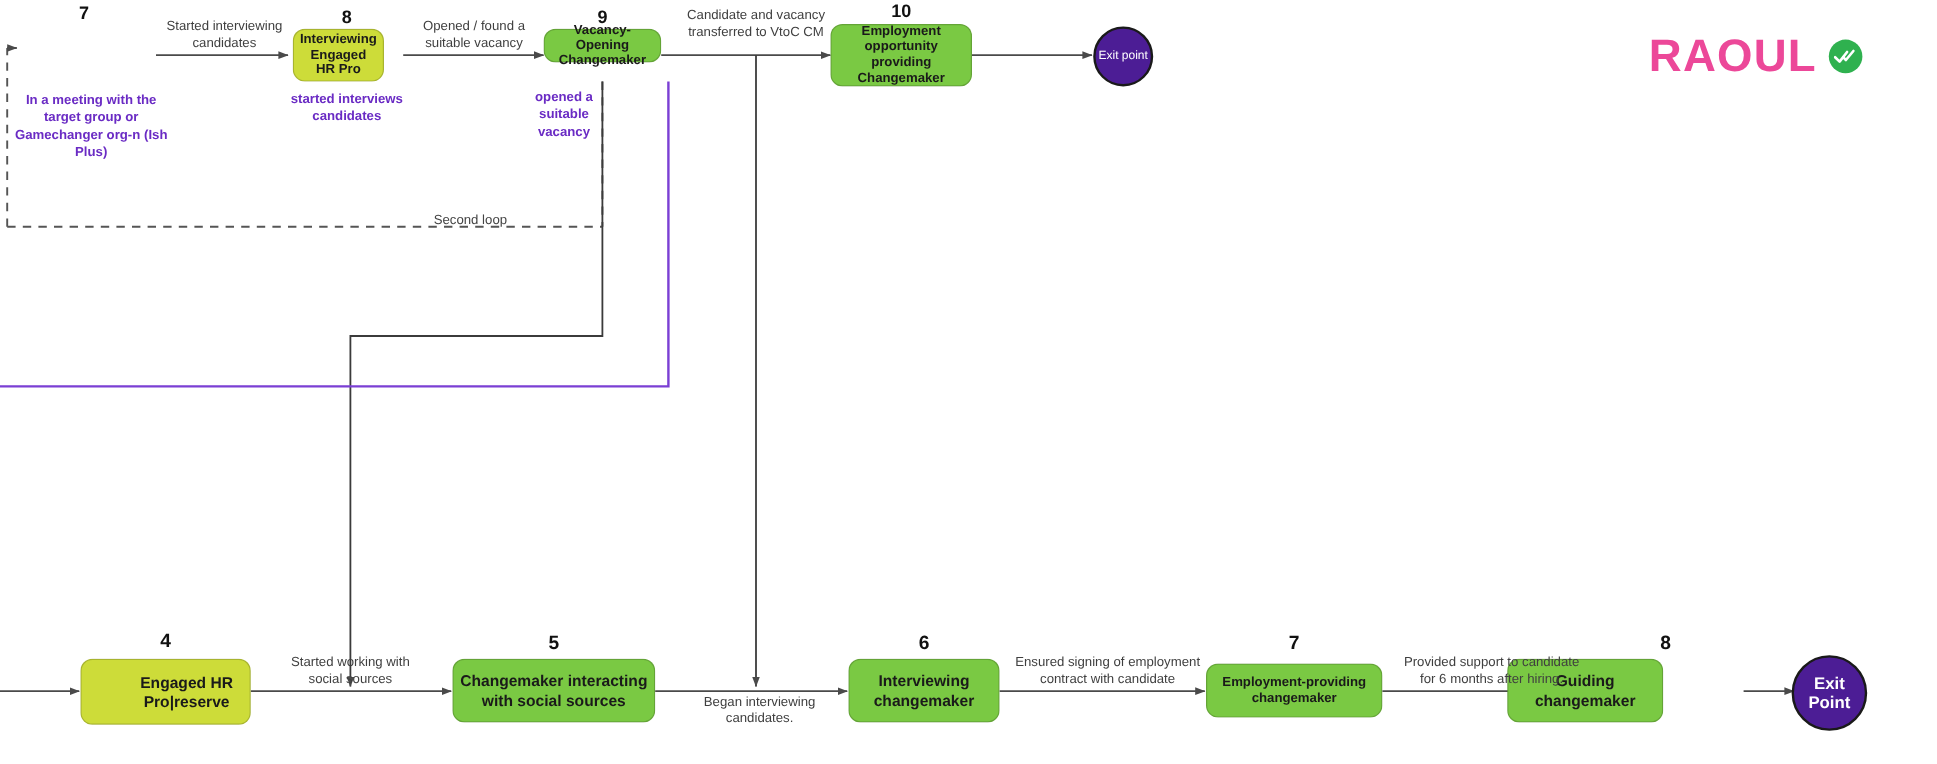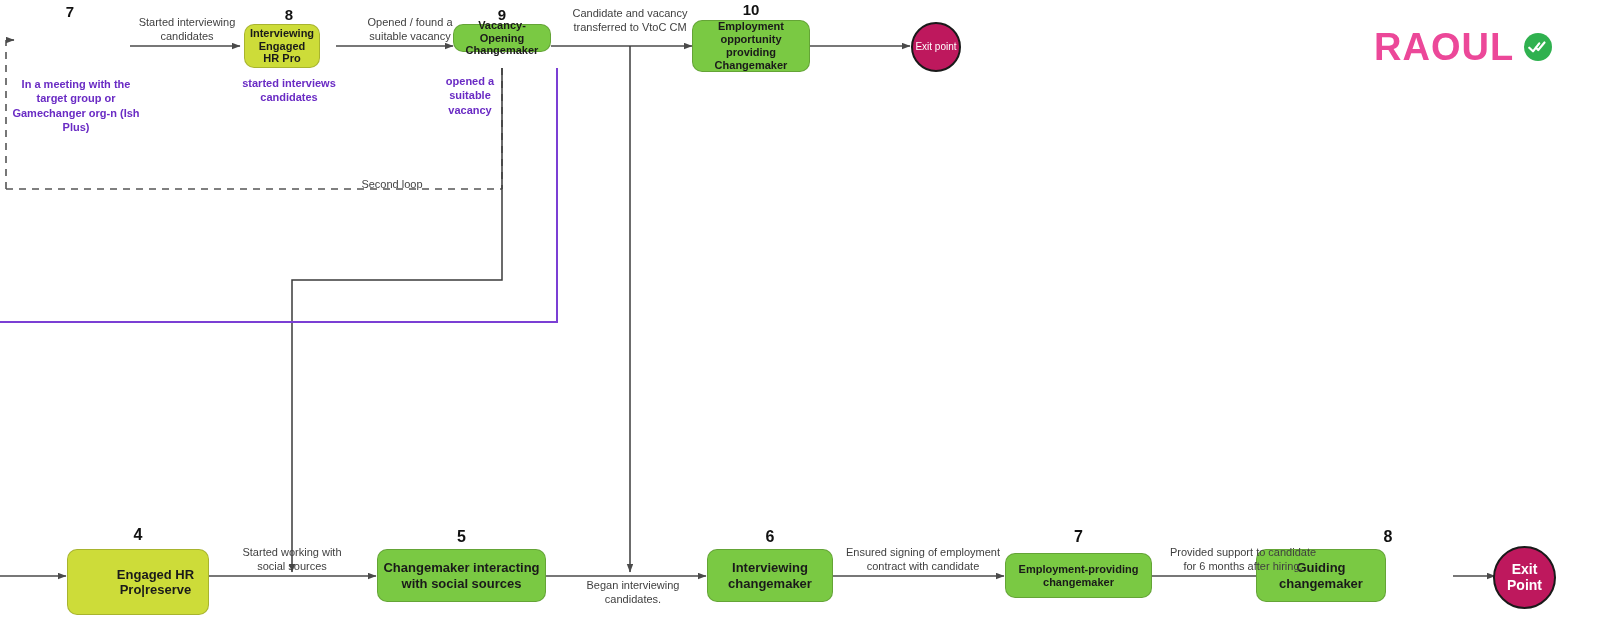--- a/index.html
+++ b/index.html
@@ -42,21 +42,21 @@
     border: 1px solid rgba(0,0,0,0.18);
   }
   .node.lime  { background: #cddc39; }
   .node.green { background: #7ac943; }
 
   
   .endpoint {
     position: absolute;
     box-sizing: border-box;
     border-radius: 50%;
-    background: #be185d;
+    background: #4c1d95;
     border: 2px solid #1a1a1a;
     color: #ffffff;
     display: flex;
     align-items: center;
     justify-content: center;
     text-align: center;
     line-height: 1.12;
   }
   .endpoint.small { font-size: 10px; }
   .endpoint.big   { font-size: 14px; font-weight: bold; }
@@ -170,26 +170,26 @@
   <div class="num" style="left:453px; top:7px; width:98px; font-size:15px;">9</div>
   <div class="node green" style="left:453px; top:24px; width:98px; height:28px; font-size:11px;">Vacancy-Opening Changemaker</div>
   <div class="annot" style="left:440px; top:74px; width:60px;">opened a suitable vacancy</div>
 
   <div class="num" style="left:692px; top:2px; width:118px; font-size:15px;">10</div>
   <div class="node green" style="left:692px; top:20px; width:118px; height:52px; font-size:11px;">Employment opportunity providing Changemaker</div>
 
   <div class="endpoint small" style="left:911px; top:22px; width:50px; height:50px;">Exit point</div>
 
   <div class="elabel" style="left:132px; top:16px; width:110px;">Started interviewing candidates</div>
-  <div class="elabel" style="left:358px; top:16px; width:104px;text-align:center;">Opened / found a suitable vacancy</div>
+  <div class="elabel" style="left:343px; top:16px; width:104px;text-align:center;">Opened / found a suitable vacancy</div>
   <div class="elabel" style="left:570px; top:7px; width:120px;">Candidate and vacancy transferred to VtoC CM</div>
   <div class="elabel loop" style="left:340px; top:178px; width:104px;">Second loop</div>
 
   <div class="num" style="left:67px; top:527px; width:142px; font-size:16px;">4</div>
-  <div class="node lime" style="left:67px; top:549px; width:142px; height:66px; font-size:13px;padding-left:40px;">Engaged HR Pro|reserve</div>
+  <div class="node lime" style="left:67px; top:549px; width:142px; height:55px; font-size:13px;padding-left:40px;">Engaged HR Pro|reserve</div>
 
   <div class="num" style="left:377px; top:529px; width:169px; font-size:16px;">5</div>
   <div class="node green" style="left:377px; top:549px; width:169px; height:53px; font-size:13px;">Changemaker interacting with social sources</div>
 
   <div class="num" style="left:707px; top:529px; width:126px; font-size:16px;">6</div>
   <div class="node green" style="left:707px; top:549px; width:126px; height:53px; font-size:13px;">Interviewing changemaker</div>
 
   <div class="num" style="left:1005px; top:529px; width:147px; font-size:16px;">7</div>
   <div class="node green" style="left:1005px; top:553px; width:147px; height:45px; font-size:11px;">Employment-providing changemaker</div>
 

